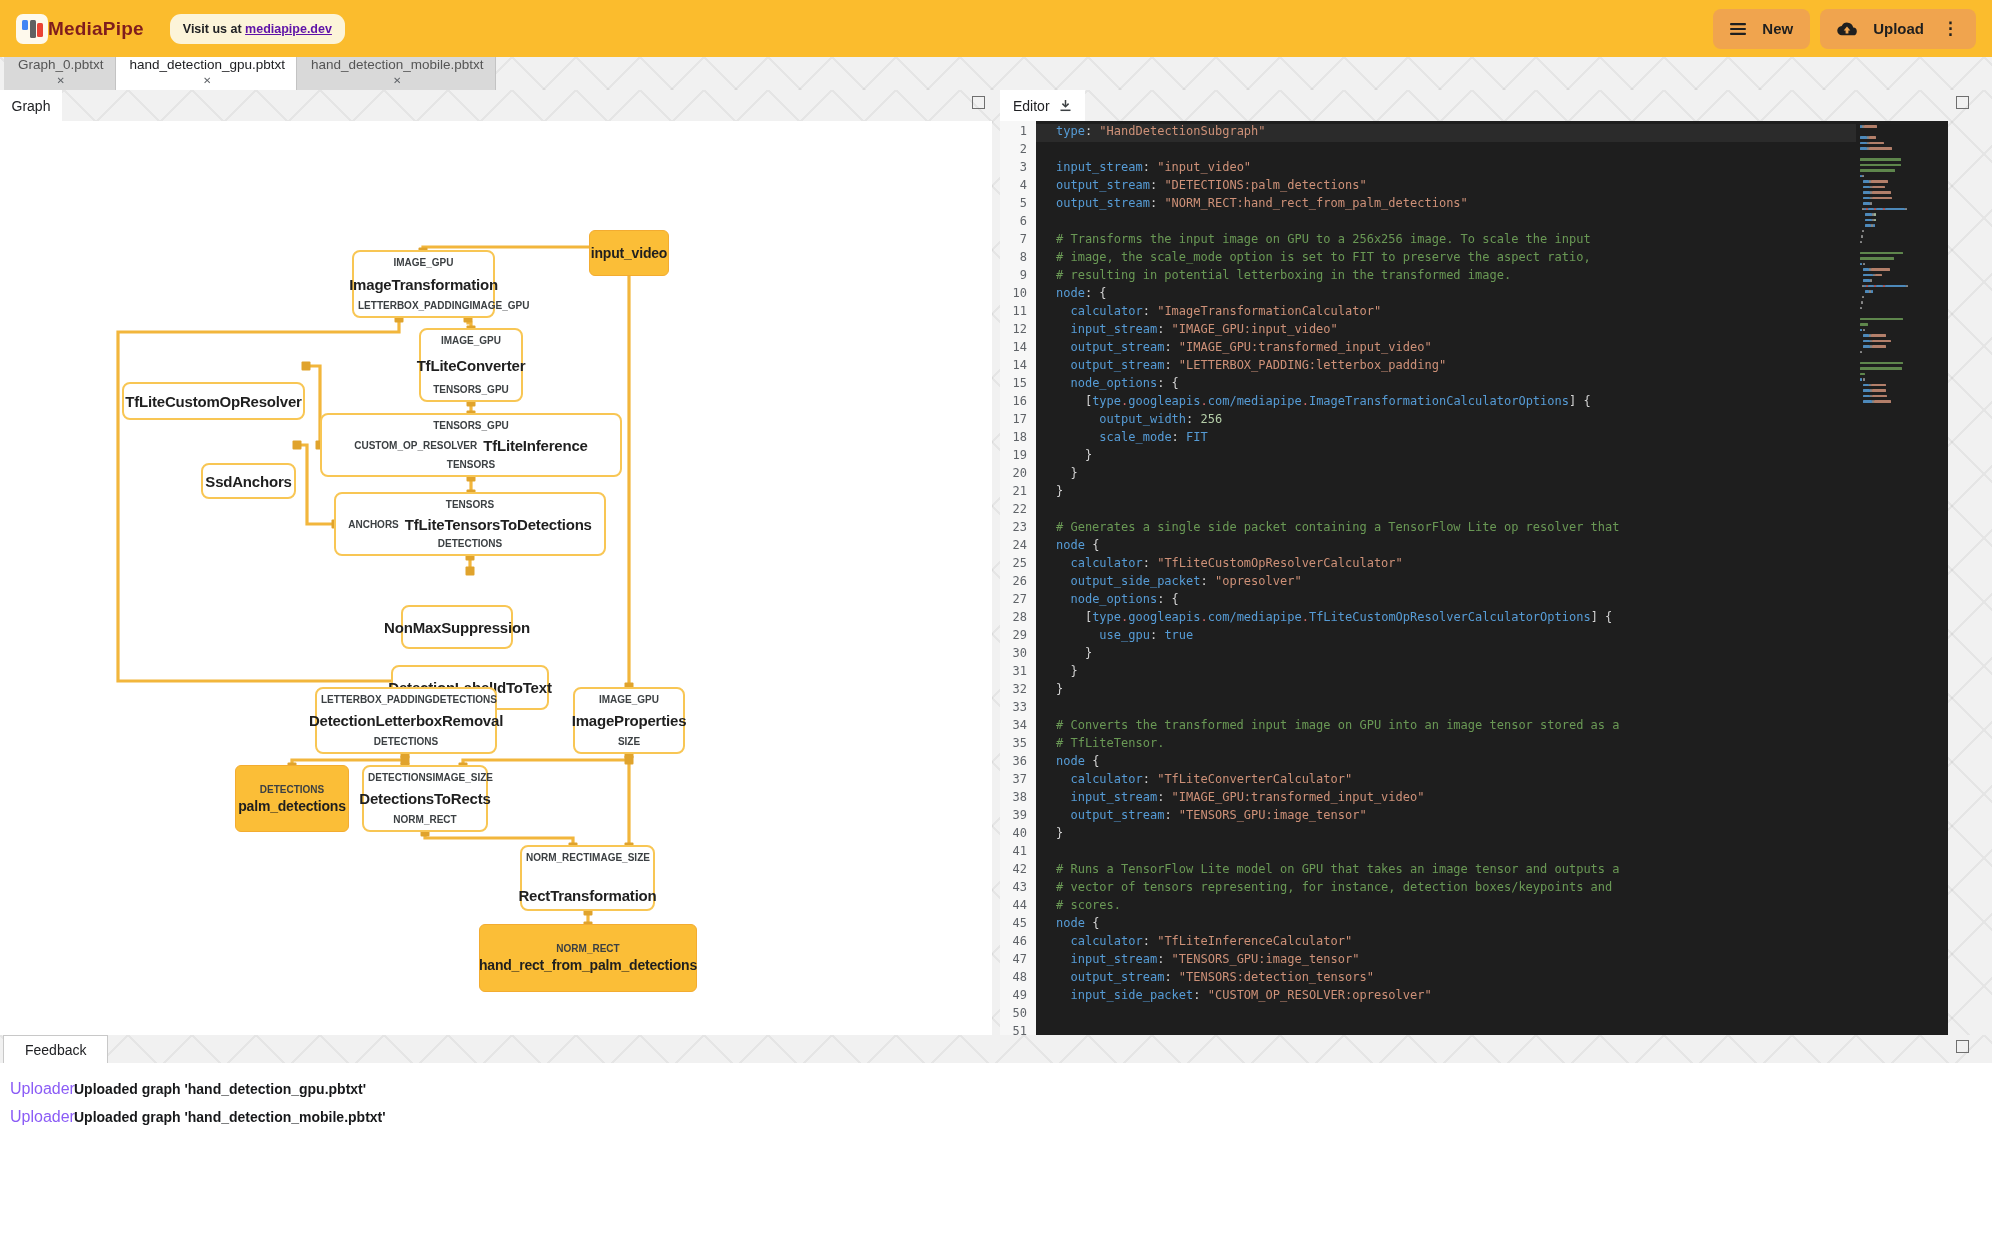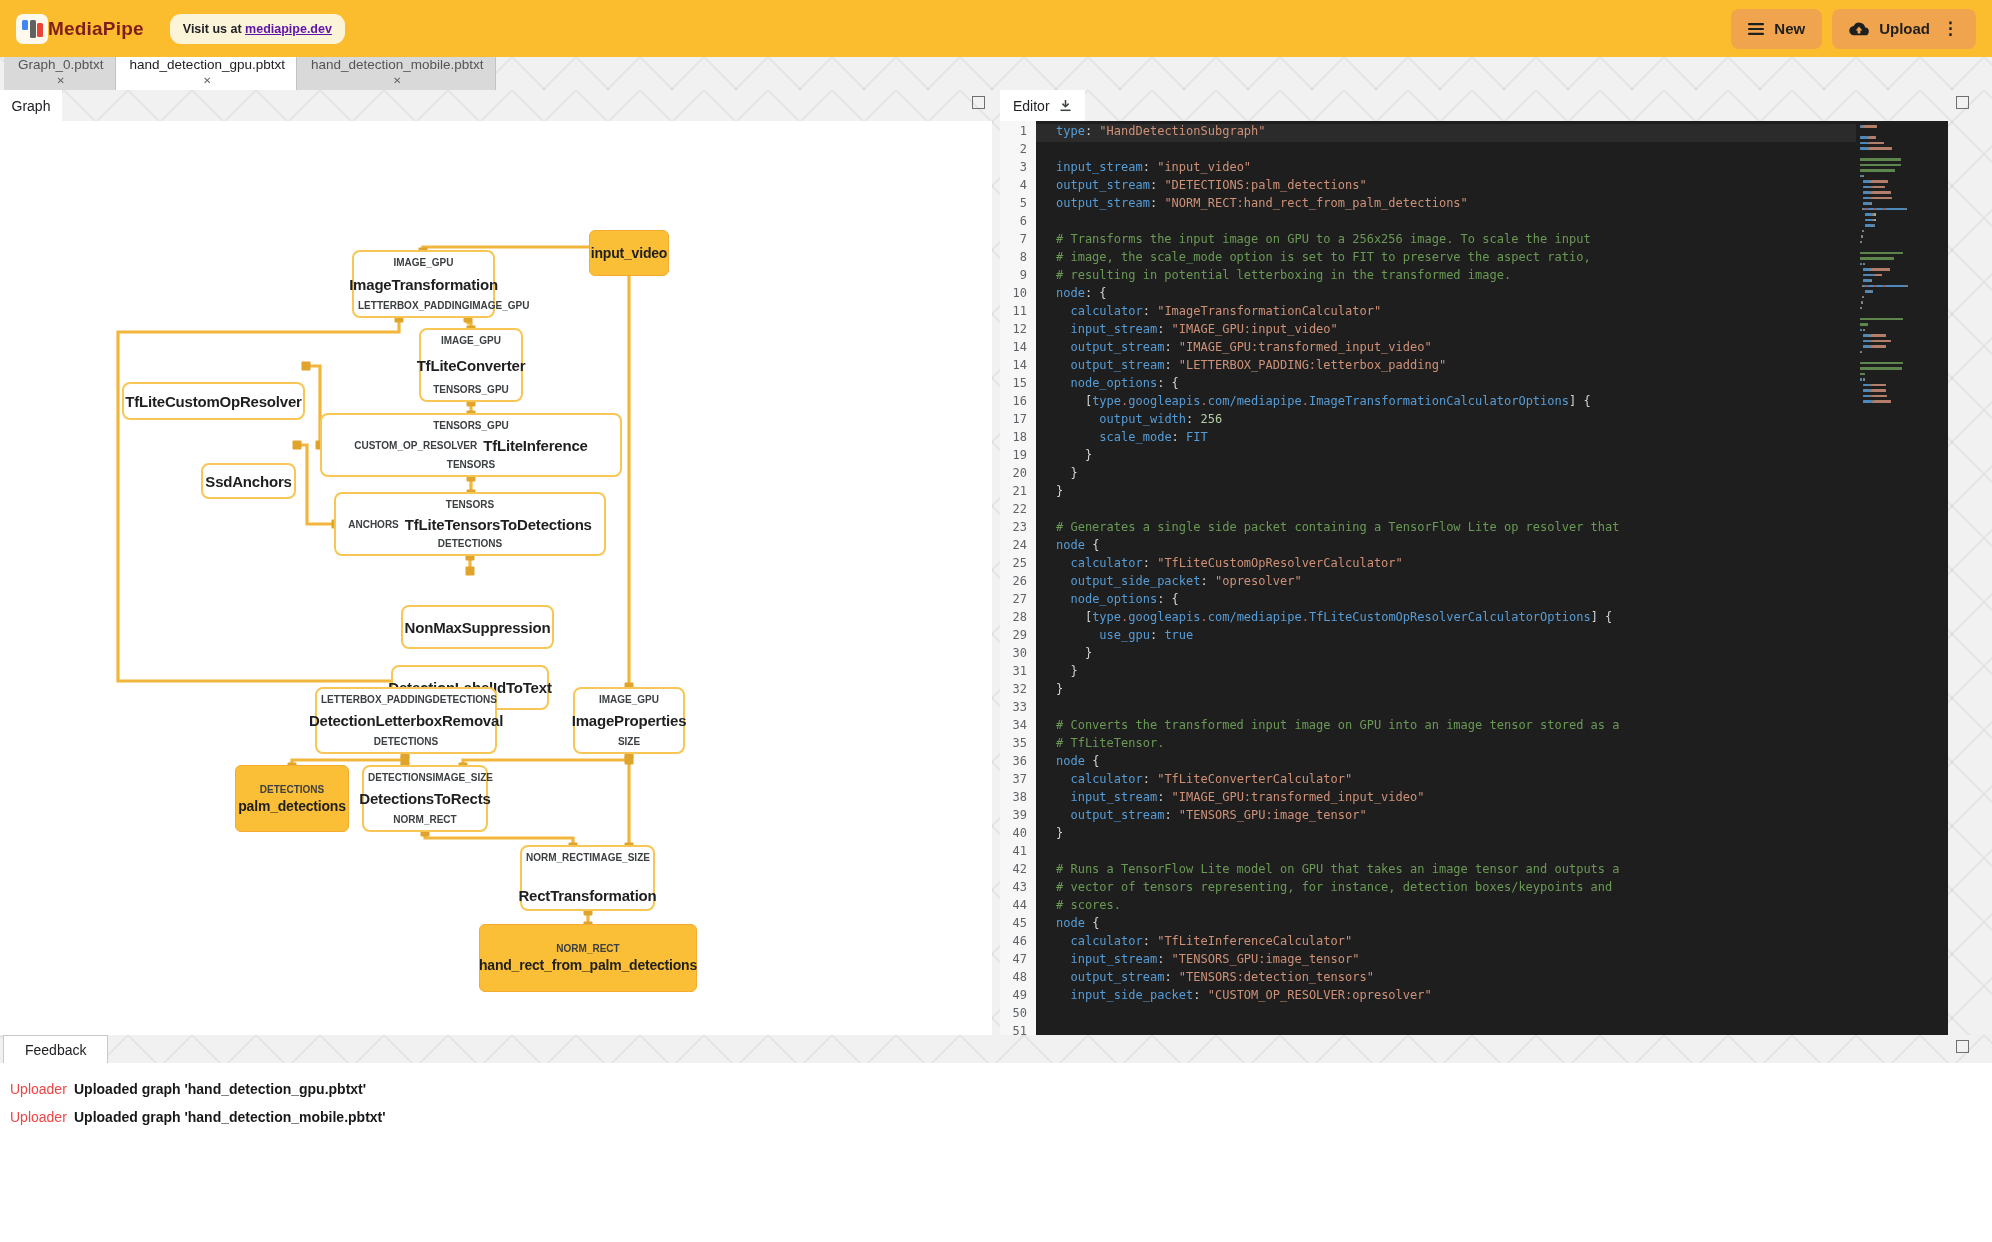--- a/index.html
+++ b/index.html
@@ -19,21 +19,21 @@
   .header{position:absolute;left:0;top:0;width:100%;height:57px;background:#FBBC2D;display:flex;align-items:center;box-sizing:border-box;padding:0 16px;z-index:30;}
   .logo{width:32px;height:30px;background:#FEF9EC;border-radius:7px;position:relative;flex:0 0 auto;}
   .logo i{position:absolute;border-radius:1.5px;}
   .logo .b1{left:6px;top:6px;width:6px;height:10px;background:#4285F4;}
   .logo .b2{left:13.5px;top:6px;width:6px;height:18px;background:#616161;}
   .logo .b3{left:21px;top:9px;width:6px;height:14px;background:#EA4335;}
   .app-title{font-size:19px;font-weight:700;color:#7f1d1d;letter-spacing:.2px;}
   .visit{margin-left:26px;height:30px;background:#FCF4D9;border-radius:11px;display:flex;align-items:center;padding:0 13px;font-size:12.5px;font-weight:700;color:#202124;white-space:pre;}
   .visit a{color:#5E12A8;text-decoration:underline;cursor:pointer;}
   .hbtns{margin-left:auto;display:flex;gap:10px;}
-  .hbtn{height:40px;border-radius:8px;background:#F0A44E;display:flex;align-items:center;gap:10px;padding:0 17px;font-weight:700;font-size:15px;color:#1F1F1F;cursor:pointer;}
+  .hbtn{height:40px;border-radius:8px;background:#F0A44E;display:flex;align-items:center;gap:16px;padding:0 17px;font-weight:700;font-size:15px;color:#1F1F1F;cursor:pointer;}
   .hbtn svg{display:block;}
   .kebab{font-size:17px;font-weight:700;margin-left:2px;line-height:1;}
   
   .tabbar{position:absolute;left:0;top:57px;width:100%;height:33px;z-index:20;}
   .tabs-row{position:absolute;left:4px;top:0;height:33px;display:flex;}
   .file-tab{height:33px;display:flex;align-items:center;gap:9px;padding:0 11px 0 14px;background:#D9D9D9;border-right:1px solid #C3C3C3;font-size:13.5px;color:#555;cursor:pointer;white-space:nowrap;flex-direction:column;}
   .file-tab.active{background:#FFFFFF;color:#202124;font-weight:500;}
   .tab-close{font-size:10px;color:#5F6368;margin-top:-6px;}
   
   #workspace-bg{position:absolute;left:0;top:90px;width:100%;height:945px;z-index:0;}
@@ -63,21 +63,21 @@
   .tk-p{color:#D4D4D4;} .tk-n{color:#B5CEA8;} .tk-w{color:#569CD6;} .tk-d{color:#D16969;}
   #minimap{position:absolute;right:8px;top:3px;width:80px;z-index:2;}
   .mm-line{height:5.5px;}
   .mm-line span{display:inline-block;height:2.5px;vertical-align:top;margin-top:1px;border-radius:0.5px;}
   
   #feedback{position:absolute;left:0;top:1035px;width:100%;height:207px;background:#fff;z-index:5;}
   #fb-head{height:28px;}
   #feedback-tab{position:absolute;left:3px;top:0;height:28px;box-sizing:border-box;background:#fff;border:1px solid #C8C8C8;border-bottom:none;display:flex;align-items:center;padding:0 21px;font-size:14px;color:#202124;cursor:pointer;}
   #fb-rows{padding:12px 0 0 10px;}
   .fb-row{display:flex;align-items:center;height:28px;}
-  .fb-src{width:64px;font-size:14px;color:#ef4444;flex:0 0 auto;}
+  .fb-src{width:64px;font-size:16px;color:#8b5cf6;flex:0 0 auto;}
   .fb-msg{font-size:14px;font-weight:600;color:#17181A;}
 </style>
 </head>
 <body>
 
 <div class="header">
   <div class="logo">
       <i class="b1"></i>
       <i class="b2"></i>
       <i class="b3"></i>
@@ -241,21 +241,21 @@
           <span>TENSORS</span>
         </div>
         <div class="mid">
           <span class="left-port">ANCHORS</span>
           <span class="node-title">TfLiteTensorsToDetections</span>
         </div>
         <div class="ports">
           <span>DETECTIONS</span>
         </div>
       </div>
-      <div class="node calc bare" style="left: 401px; top: 448px; width: 153px; height: 44px;">
+      <div class="node calc bare" style="left: 401px; top: 448px; width: 112px; height: 44px;">
         <div class="mid">
           <span class="node-title">NonMaxSuppression</span>
         </div>
       </div>
       <div class="node calc bare" style="left: 391px; top: 508px; width: 158px; height: 45px;">
         <div class="mid">
           <span class="node-title">DetectionLabelIdToText</span>
         </div>
       </div>
       <div class="node calc" style="left: 315px; top: 566px; width: 182px; height: 67px;">

